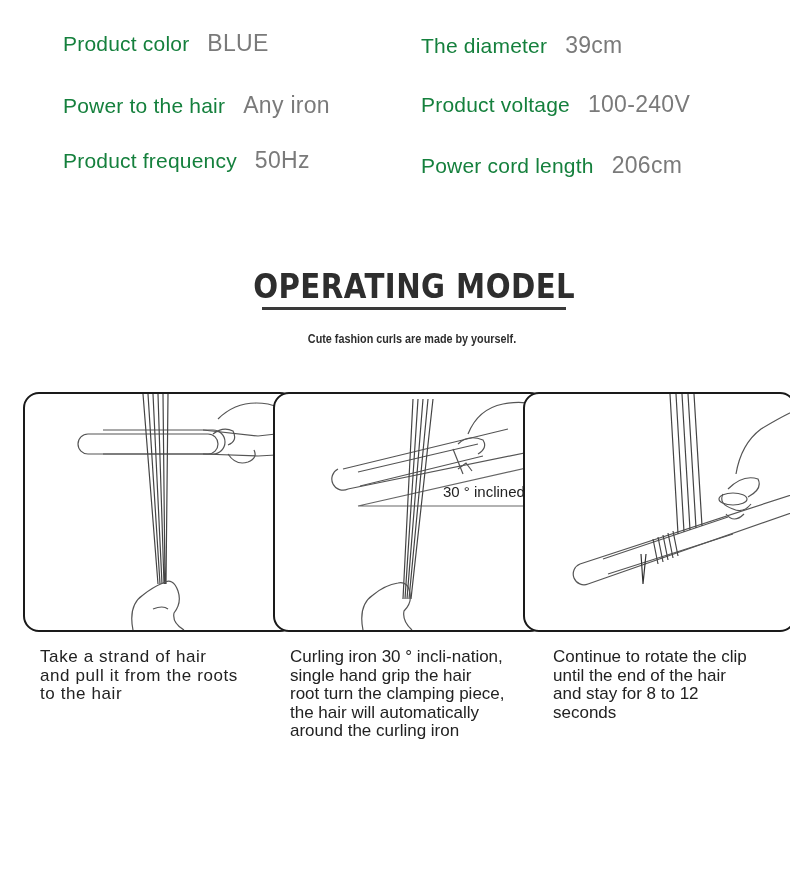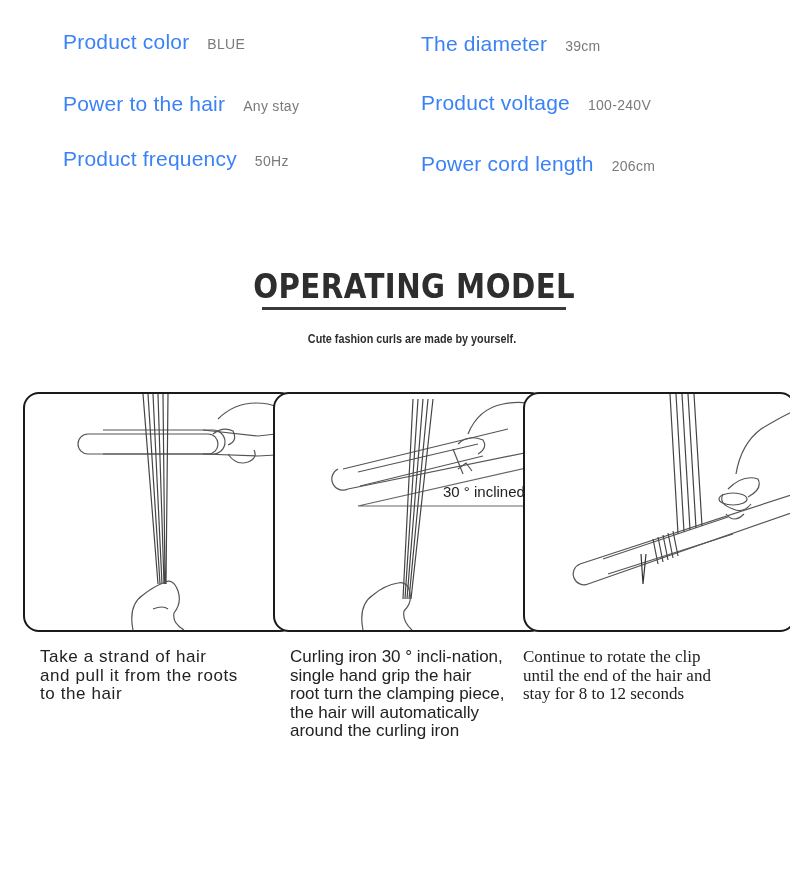--- a/index.html
+++ b/index.html
@@ -1,20 +1,20 @@
 <!DOCTYPE html>
 <html><head>
 <meta charset="utf-8">
 <style>
   html, body { margin: 0; padding: 0; background: #ffffff; }
   body { width: 790px; height: 896px; position: relative; overflow: hidden; font-family: "Liberation Sans", sans-serif; color: #222; }
 
   .spec { position: absolute; white-space: nowrap; }
-  .spec .label { font-size: 21px; color: #3b82f6; letter-spacing: 0.2px; margin-top: 20px; }
-  .spec .value { font-size: 14px; color: #7a7a7a; font-weight: 300; margin-left: 18px; letter-spacing: 0.3px; }
+  .spec .label { font-size: 21px; color: #15803d; letter-spacing: 0.2px; margin-top: 20px; }
+  .spec .value { font-size: 23px; color: #7a7a7a; font-weight: 300; margin-left: 18px; letter-spacing: 0.3px; }
 
   .title { position: absolute; left: 0; width: 828px; top: 266px; text-align: center; }
   .title span { display: inline-block; font-family: "DejaVu Sans", sans-serif; font-weight: bold; font-size: 34px; color: #2e2e2e; letter-spacing: 0.5px; transform: scaleX(0.86); transform-origin: center; }
   .title-rule { position: absolute; left: 262px; top: 307px; width: 304px; height: 3px; background: #3a3a3a; }
   .subtitle { position: absolute; left: 0; width: 824px; top: 332px; text-align: center; font-size: 12px; font-weight: bold; color: #2e2e2e; transform: scaleX(0.9); }
 
   .panel { position: absolute; top: 392px; width: 236px; height: 236px; border: 2px solid #1a1a1a; border-radius: 16px; background: #fff; overflow: hidden; padding-left: 33px; }
   .panel svg { width: 100%; height: 100%; display: block; }
   .panel-label { position: absolute; font-size: 15px; fill: #222; }
 
@@ -23,21 +23,21 @@
 </head>
 <body>
 
 <div class="spec" style="left:63px; top:30px;">
   <span class="label">Product color</span><span class="value">BLUE</span>
 </div>
 <div class="spec" style="left:421px; top:32px;">
   <span class="label">The diameter</span><span class="value">39cm</span>
 </div>
 <div class="spec" style="left:63px; top:92px;">
-  <span class="label">Power to the hair</span><span class="value">Any stay</span>
+  <span class="label">Power to the hair</span><span class="value">Any iron</span>
 </div>
 <div class="spec" style="left:421px; top:91px;">
   <span class="label">Product voltage</span><span class="value">100-240V</span>
 </div>
 <div class="spec" style="left:63px; top:147px;">
   <span class="label">Product frequency</span><span class="value">50Hz</span>
 </div>
 <div class="spec" style="left:421px; top:152px;">
   <span class="label">Power cord length</span><span class="value">206cm</span>
 </div>
@@ -90,13 +90,13 @@
     <path d="M112 0 L120 140 M118 0 L126 138 M124 0 L132 136 M130 0 L138 134 M136 0 L144 132" stroke="#444"></path>
 
     <path d="M178 80 q5 -30 25 -45 q20 -12 33 -18 M170 95 q15 -15 30 -10 q5 10 -10 18 M165 100 q-5 10 10 15 q10 5 18 -5"></path>
     <ellipse cx="175" cy="105" rx="14" ry="6"></ellipse>
     <path d="M168 120 q8 10 18 0"></path>
   </svg>
 </div>
 
 <div class="caption" style="left:40px; width:200px; letter-spacing:0.6px;">Take a strand of hair and pull it from the roots to the hair</div>
 <div class="caption" style="left:290px; width:215px;">Curling iron 30 ° incli-nation, single hand grip the hair root turn the clamping piece, the hair will automatically around the curling iron</div>
-<div class="caption" style="left:523px; width:200px;font-family:Liberation Serif, serif;">Continue to rotate the clip until the end of the hair and stay for 8 to 12 seconds</div>
+<div class="caption" style="left:553px; width:200px;">Continue to rotate the clip until the end of the hair and stay for 8 to 12 seconds</div>
 
 </body></html>

